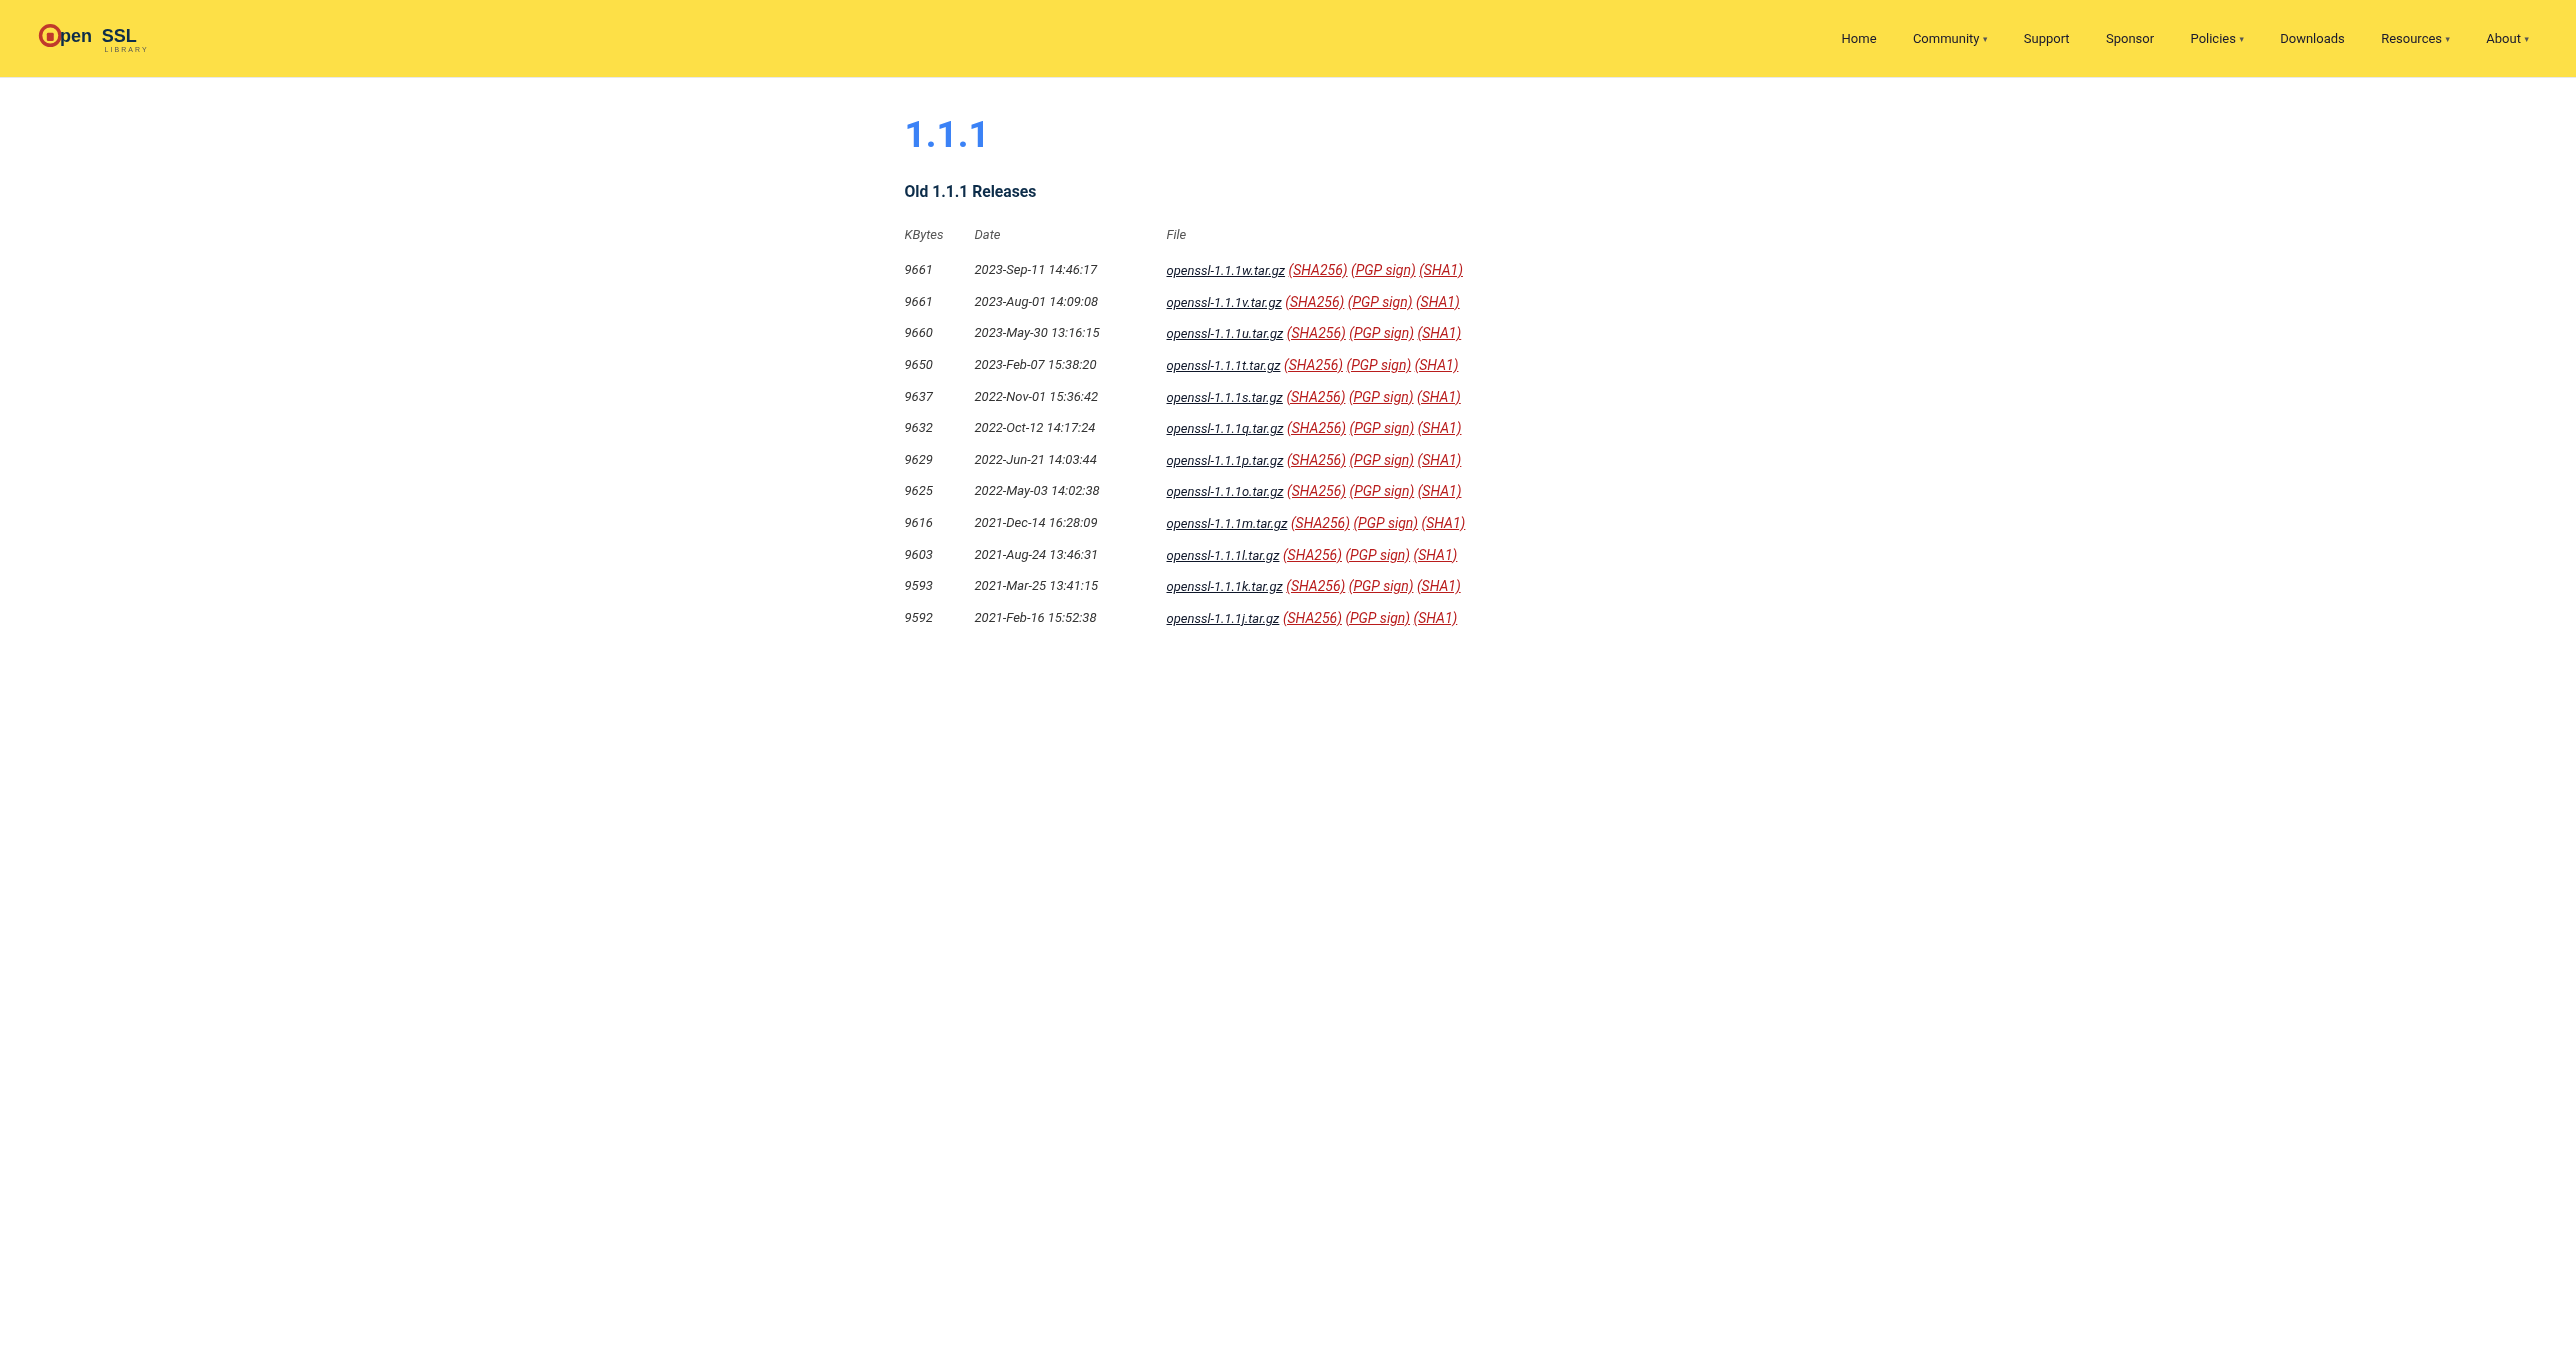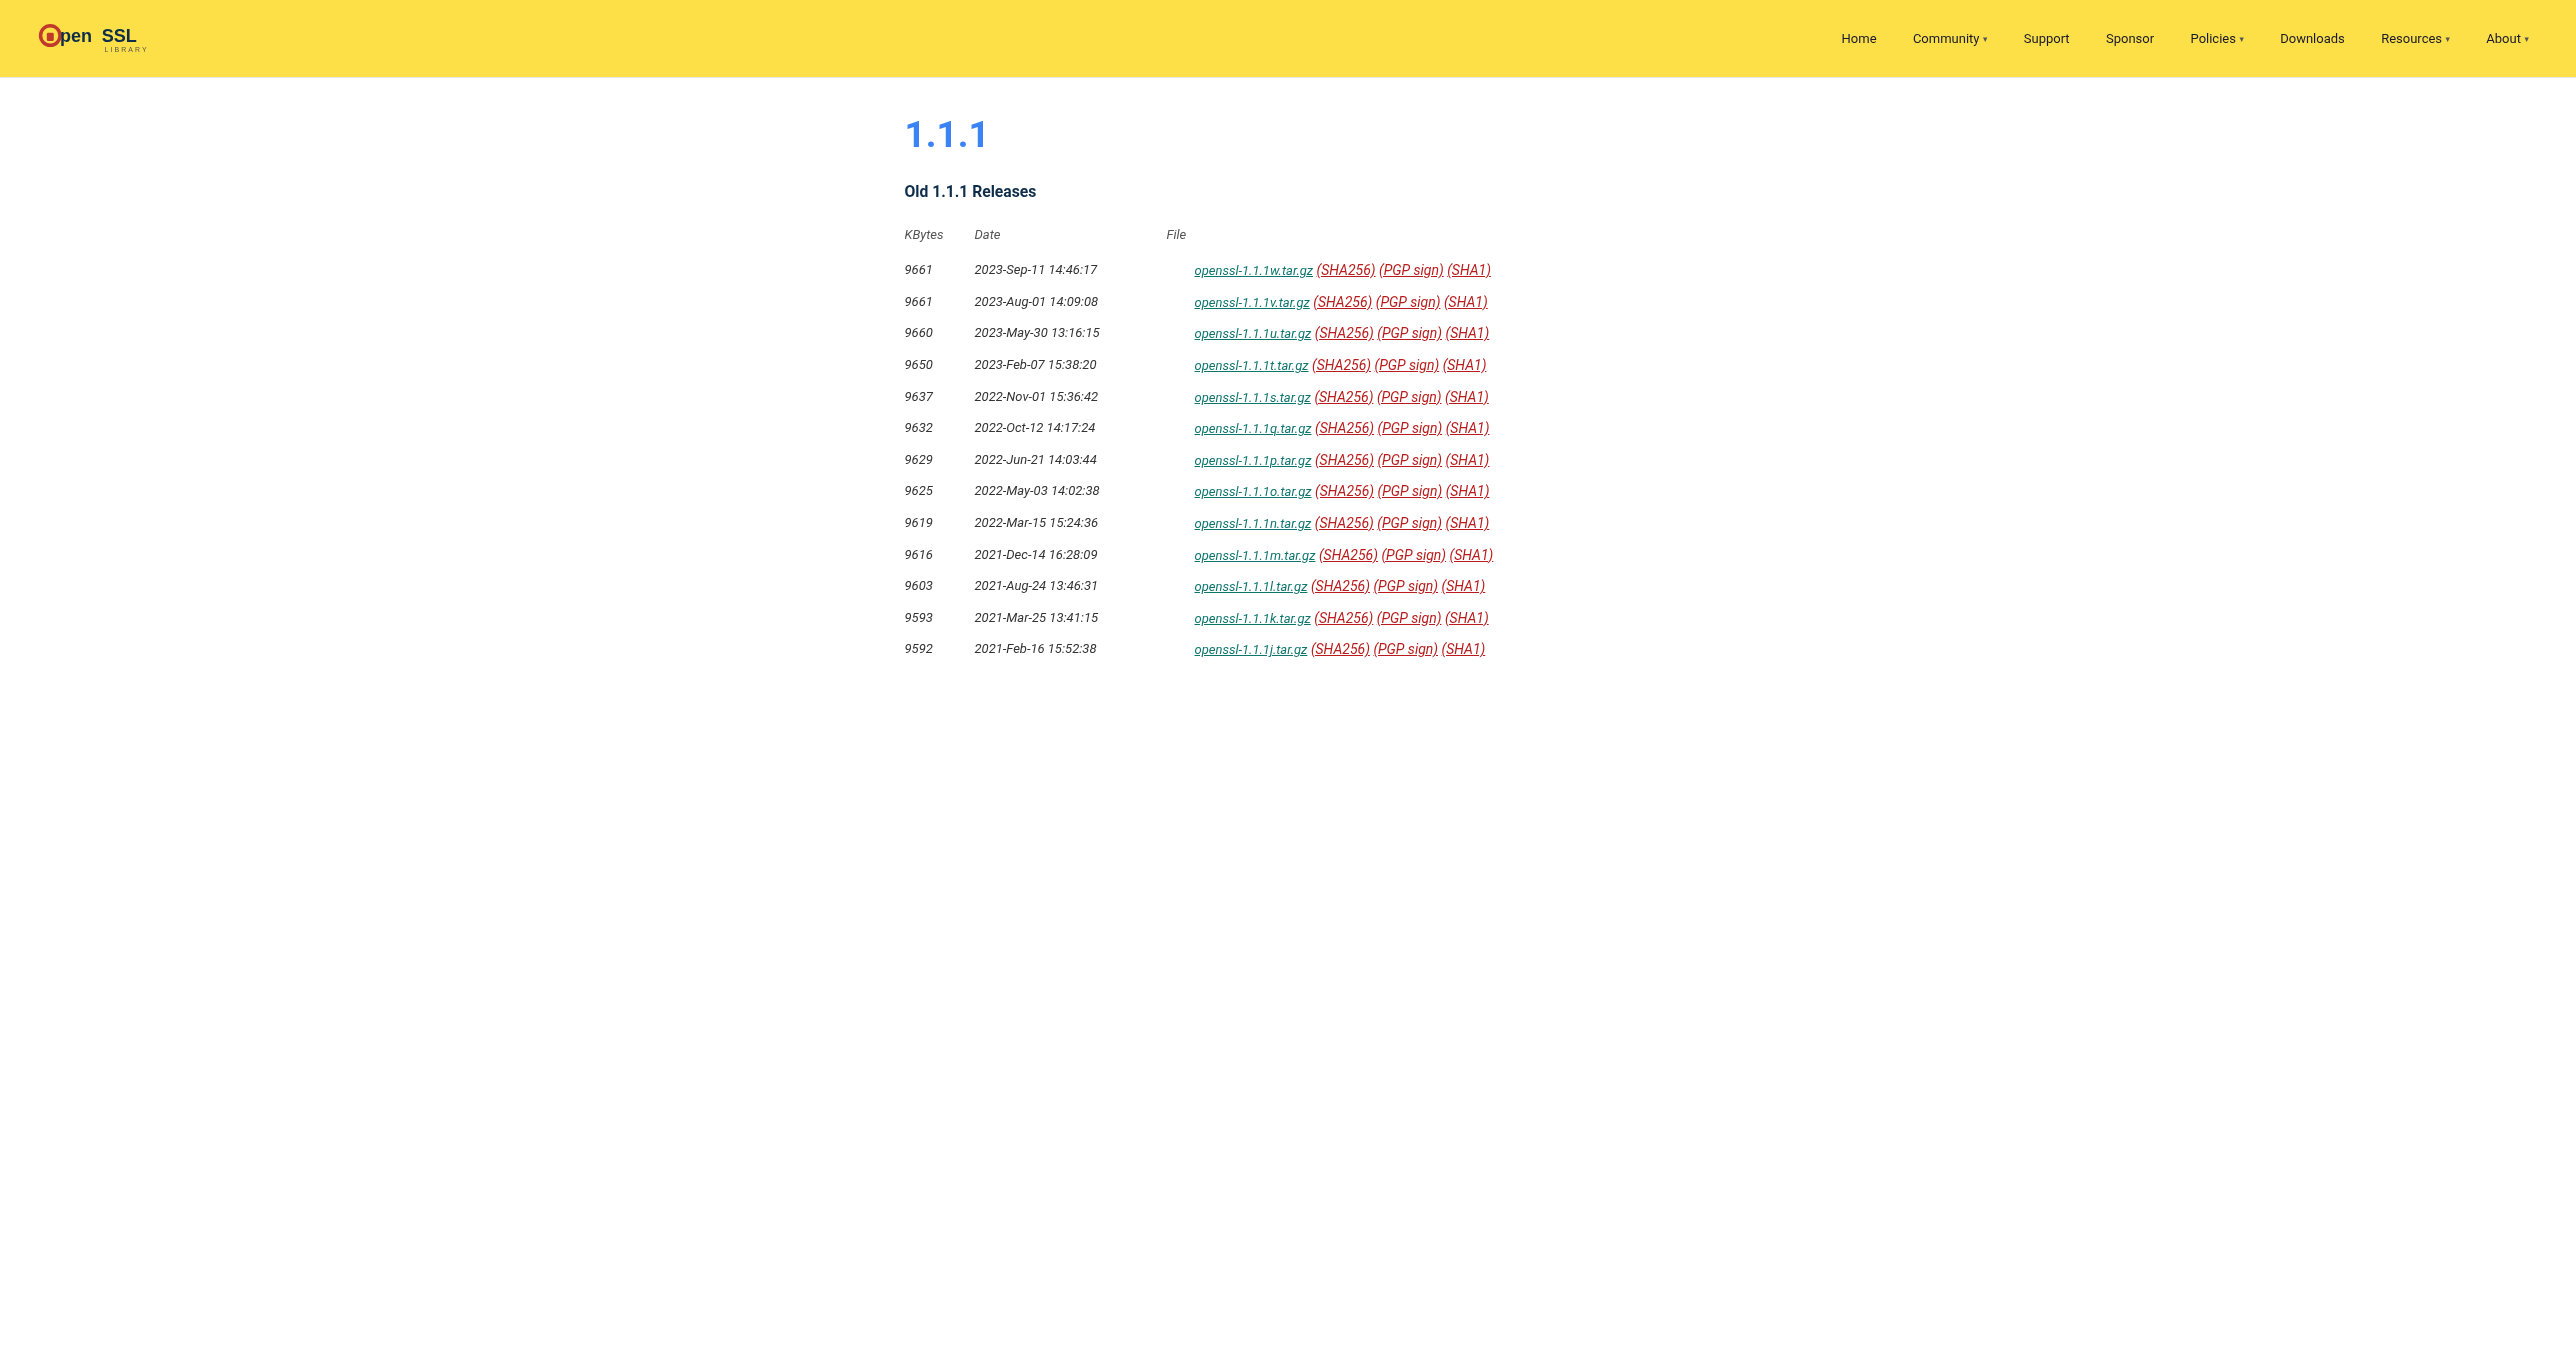--- a/index.html
+++ b/index.html
@@ -82,24 +82,23 @@
     .releases-table th:first-child { padding-left: 0; }
     .releases-table td {
       padding: 7.8px 14px 7.8px 0;
       font-size: 13px;
       color: #333;
       vertical-align: top;
     }
     .releases-table td:first-child { padding-left: 0; width: 70px; }
     .releases-table td:nth-child(2) { width: 192px; white-space: nowrap; }
     .file-link {
-      color: #0f766e;
+      color: #0f172a;
       text-decoration: underline;
       cursor: pointer;
-      margin-left: 28px;
     }
     .hash-link {
       color: #b91c1c;
       text-decoration: underline;
       cursor: pointer;
       font-size: 14px;
     }
     .file-cell { display: flex; flex-wrap: wrap; gap: 3.5px; align-items: baseline; }
   </style>
 </head>
@@ -252,32 +251,20 @@
           <td>
             <div class="file-cell">
               <a class="file-link" href="#">openssl-1.1.1o.tar.gz</a>
               <a class="hash-link" href="#">(SHA256)</a>
               <a class="hash-link" href="#">(PGP sign)</a>
               <a class="hash-link" href="#">(SHA1)</a>
             </div>
           </td>
         </tr>
         <tr>
-          <td>9619</td>
-          <td>2022-Mar-15 15:24:36</td>
-          <td>
-            <div class="file-cell">
-              <a class="file-link" href="#">openssl-1.1.1n.tar.gz</a>
-              <a class="hash-link" href="#">(SHA256)</a>
-              <a class="hash-link" href="#">(PGP sign)</a>
-              <a class="hash-link" href="#">(SHA1)</a>
-            </div>
-          </td>
-        </tr>
-        <tr>
           <td>9616</td>
           <td>2021-Dec-14 16:28:09</td>
           <td>
             <div class="file-cell">
               <a class="file-link" href="#">openssl-1.1.1m.tar.gz</a>
               <a class="hash-link" href="#">(SHA256)</a>
               <a class="hash-link" href="#">(PGP sign)</a>
               <a class="hash-link" href="#">(SHA1)</a>
             </div>
           </td>

